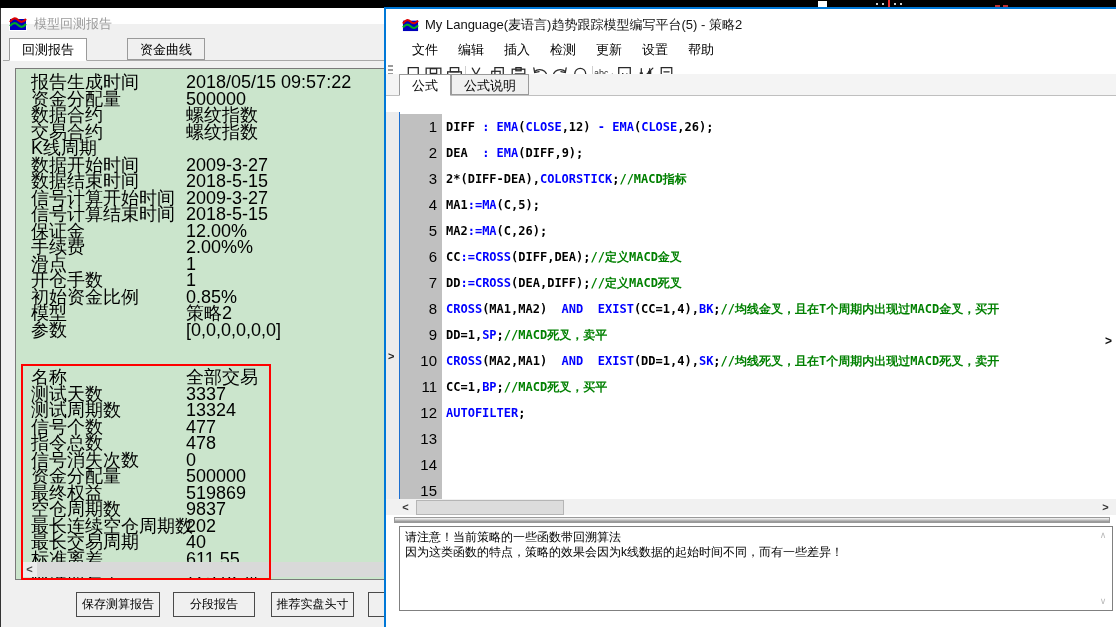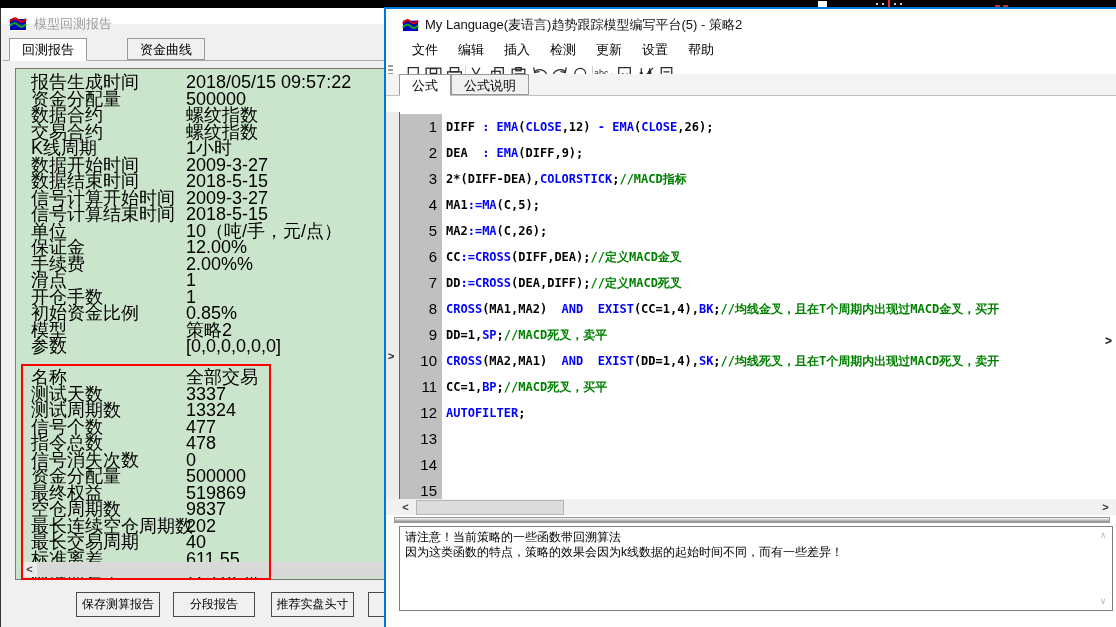--- a/index.html
+++ b/index.html
@@ -131,41 +131,36 @@
           <div class="rrow">
             <span class="lbl">数据合约</span>
             <span class="val">螺纹指数</span>
           </div>
           <div class="rrow">
             <span class="lbl">交易合约</span>
             <span class="val">螺纹指数</span>
           </div>
           <div class="rrow">
             <span class="lbl">K线周期</span>
-            <span class="val">1小时</span>
           </div>
           <div class="rrow">
             <span class="lbl">数据开始时间</span>
             <span class="val">2009-3-27</span>
           </div>
           <div class="rrow">
             <span class="lbl">数据结束时间</span>
             <span class="val">2018-5-15</span>
           </div>
           <div class="rrow">
             <span class="lbl">信号计算开始时间</span>
             <span class="val">2009-3-27</span>
           </div>
           <div class="rrow">
             <span class="lbl">信号计算结束时间</span>
             <span class="val">2018-5-15</span>
-          </div>
-          <div class="rrow">
-            <span class="lbl">单位</span>
-            <span class="val">10（吨/手，元/点）</span>
           </div>
           <div class="rrow">
             <span class="lbl">保证金</span>
             <span class="val">12.00%</span>
           </div>
           <div class="rrow">
             <span class="lbl">手续费</span>
             <span class="val">2.00%%</span>
           </div>
           <div class="rrow">

